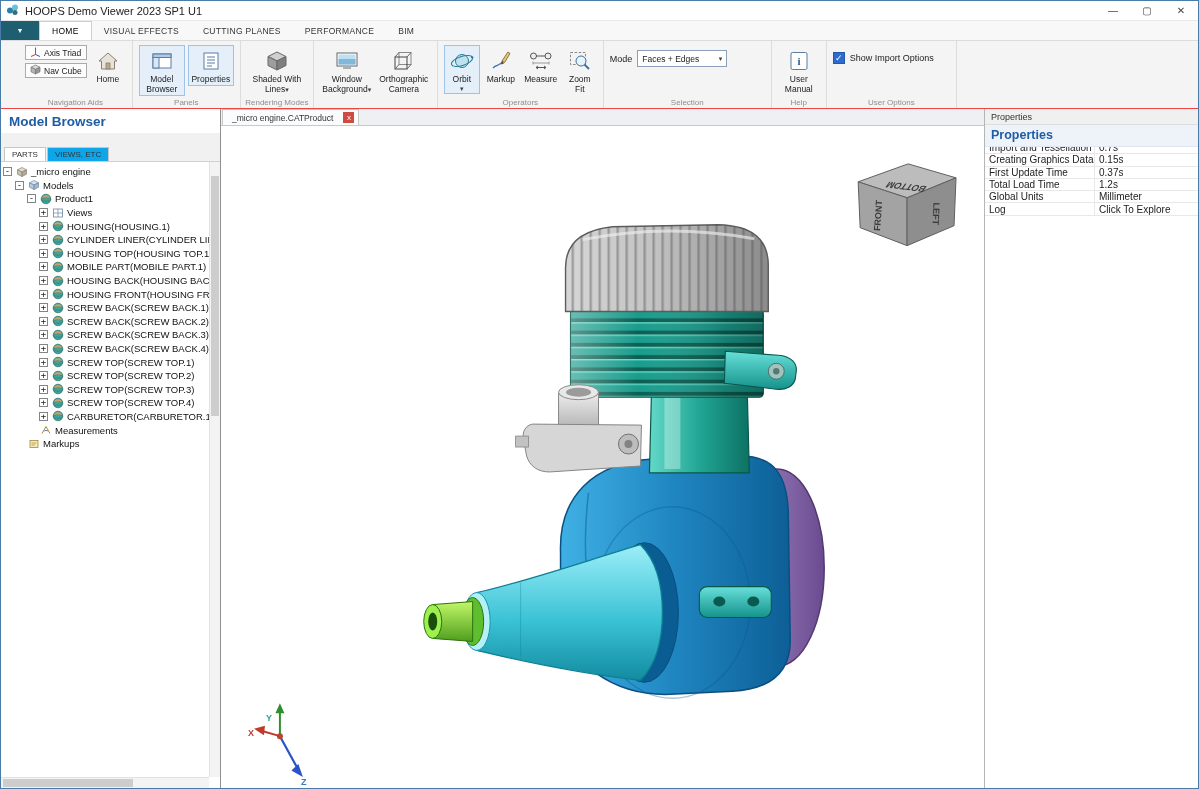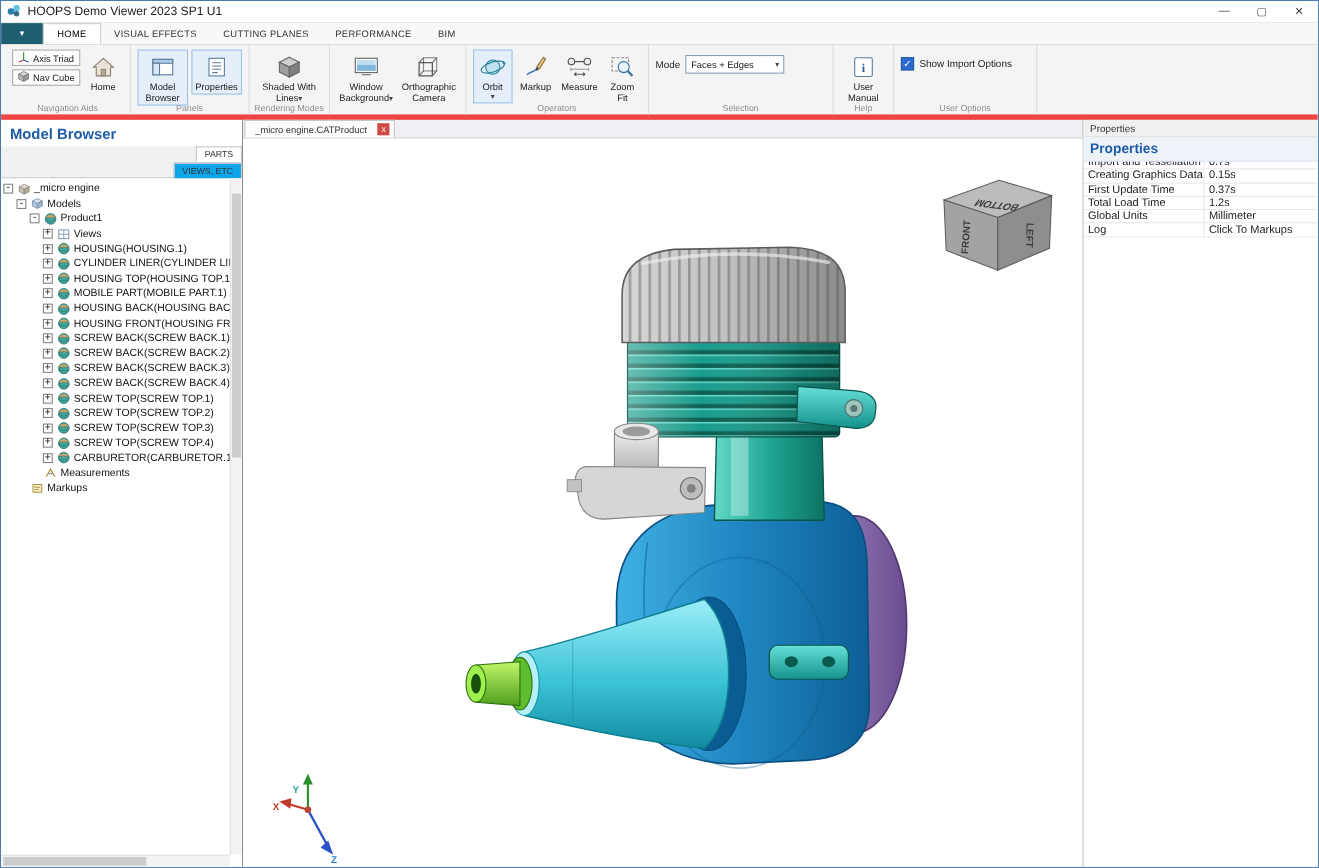--- a/index.html
+++ b/index.html
@@ -10,21 +10,21 @@
   .titlebar{height:20px;flex:none;display:flex;align-items:center;gap:6px;padding-left:5px;
             background:#ffffff;border-bottom:1px solid #e8e8e8;font-size:11px;color:#222;}
   .titlebar .controls{margin-left:auto;display:flex;height:100%;}
   .ctrl{width:34px;display:flex;align-items:center;justify-content:center;font-size:10px;color:#444;}
   
   .tabrow{height:20px;flex:none;display:flex;align-items:stretch;background:#f8f8f8;border-bottom:1px solid #dcdcdc;}
   .appmenu{width:38px;background:#1d5f70;color:#fff;display:flex;align-items:center;justify-content:center;font-size:8px;}
   .rtab{padding:0 12px;font-size:8.5px;display:flex;align-items:center;color:#333;letter-spacing:.3px;}
   .rtab.active{background:#fff;border:1px solid #cfcfcf;border-bottom:none;color:#000;}
   
-  .ribbon{height:68px;flex:none;background:#f4f4f4;border-bottom:5px solid #ef4444;display:flex;align-items:stretch;padding-left:4px;}
+  .ribbon{height:68px;flex:none;background:#f4f4f4;border-bottom:1px solid #ef4444;display:flex;align-items:stretch;padding-left:18px;}
   .rgroup{position:relative;display:flex;align-items:flex-start;gap:3px;padding:4px 6px 13px 6px;border-right:1px solid #ddd;}
   .gtitle{position:absolute;bottom:1px;left:0;right:0;text-align:center;font-size:8px;color:#8e8e8e;white-space:nowrap;}
   .smallbtns{display:flex;flex-direction:column;gap:3px;}
   .sbtn{display:flex;align-items:center;gap:3px;border:1px solid #ababab;background:#fdfdfd;font-size:8.5px;
         padding:1px 4px;height:15px;color:#222;white-space:nowrap;}
   .bb{width:46px;display:flex;flex-direction:column;align-items:center;font-size:8.5px;color:#222;text-align:center;
       padding:2px 1px 0;border:1px solid transparent;line-height:1.15;}
   .bb.hl{background:#e4effa;border-color:#9dc3e8;}
   .bb .bicon{height:26px;display:flex;align-items:center;justify-content:center;margin-bottom:1px;}
   .caret{font-size:7px;color:#444;}
@@ -34,21 +34,21 @@
           align-items:center;padding:0 4px;color:#222;}
   .select .caret{margin-left:auto;}
   .uorow{display:flex;align-items:center;gap:5px;margin-top:7px;font-size:9px;color:#222;white-space:nowrap;}
   .chk{width:12px;height:12px;flex:none;background:#2d6bd0;border:1px solid #2458a8;color:#fff;font-size:9px;
        line-height:11px;text-align:center;}
   
   .main{flex:1;display:flex;min-height:0;}
   
   .left-panel{width:220px;flex:none;border-right:1px solid #8f8f8f;display:flex;flex-direction:column;background:#fff;}
   .lp-title{color:#1e5da6;font-weight:bold;font-size:13.5px;padding:5px 8px 4px;}
-  .lp-tabs{display:flex;align-items:flex-end;height:29px;background:#f1f1f1;border-bottom:1px solid #d0d0d0;padding-left:3px;gap:1px;flex-direction:column;}
+  .lp-tabs{display:flex;align-items:flex-end;height:29px;background:#f1f1f1;border-bottom:1px solid #d0d0d0;padding-left:3px;gap:1px;}
   .lp-tab{font-size:8px;padding:2px 7px;color:#333;background:#0ea5e9;border:1px solid #c6c6c6;border-bottom:none;}
   .lp-tab.active{background:#fff;}
   .tree-wrap{flex:1;position:relative;overflow:hidden;}
   .tree{position:absolute;top:3px;left:0;right:11px;bottom:11px;overflow:hidden;font-size:9.5px;color:#111;}
   .tree-item{display:flex;align-items:center;height:13.6px;white-space:nowrap;}
   .exp{flex:none;width:9px;height:9px;border:1px solid #848484;background:#fff;font-size:9px;line-height:7px;
        text-align:center;margin-right:3px;color:#222;font-family:"DejaVu Sans Mono",monospace;}
   .exp:empty{visibility:hidden;}
   .ticon{flex:none;width:13px;height:12px;margin-right:3px;display:flex;align-items:center;justify-content:center;}
   .vsb{position:absolute;right:0;top:0;bottom:11px;width:11px;background:#f3f3f3;border-left:1px solid #e2e2e2;}
@@ -685,20 +685,20 @@
             <div class="prow">
     <span class="plabel">Total Load Time</span>
     <span class="pvalue">1.2s</span>
   </div>
             <div class="prow">
     <span class="plabel">Global Units</span>
     <span class="pvalue">Millimeter</span>
   </div>
             <div class="prow">
     <span class="plabel">Log</span>
-    <span class="pvalue">Click To Markups</span>
+    <span class="pvalue">Click To Explore</span>
   </div>
           </div>
       </div>
     </div>
 
   </div>
 </div>
 
 </body></html>

